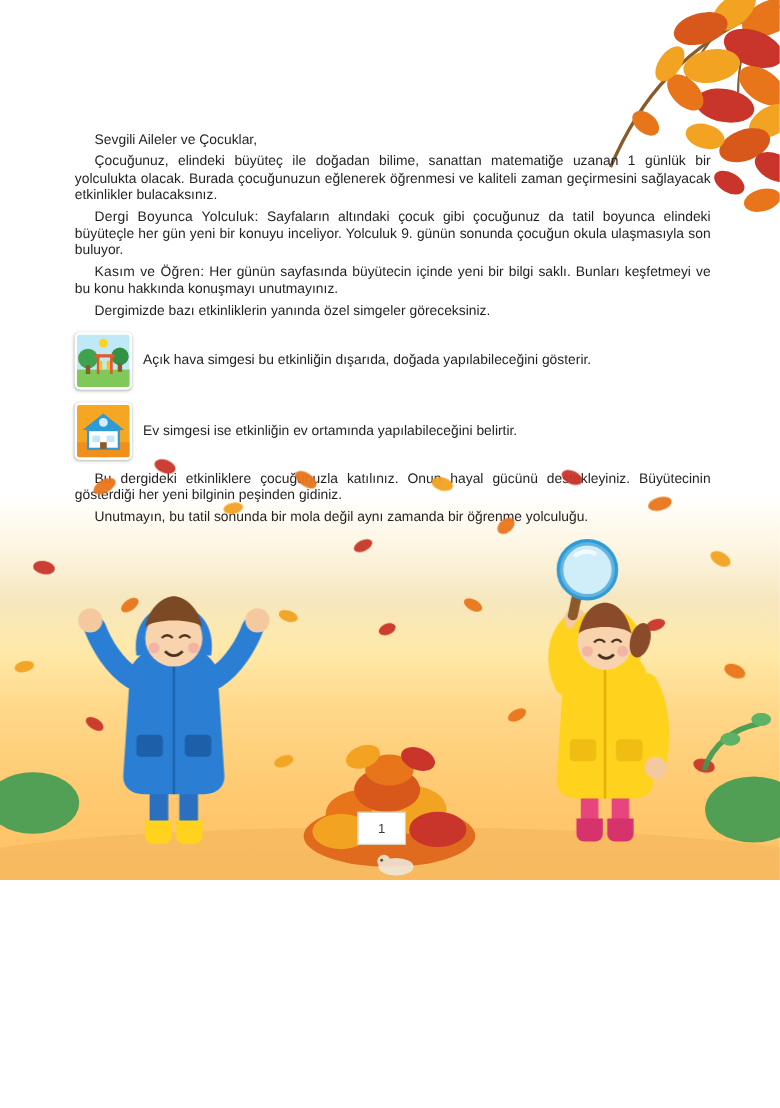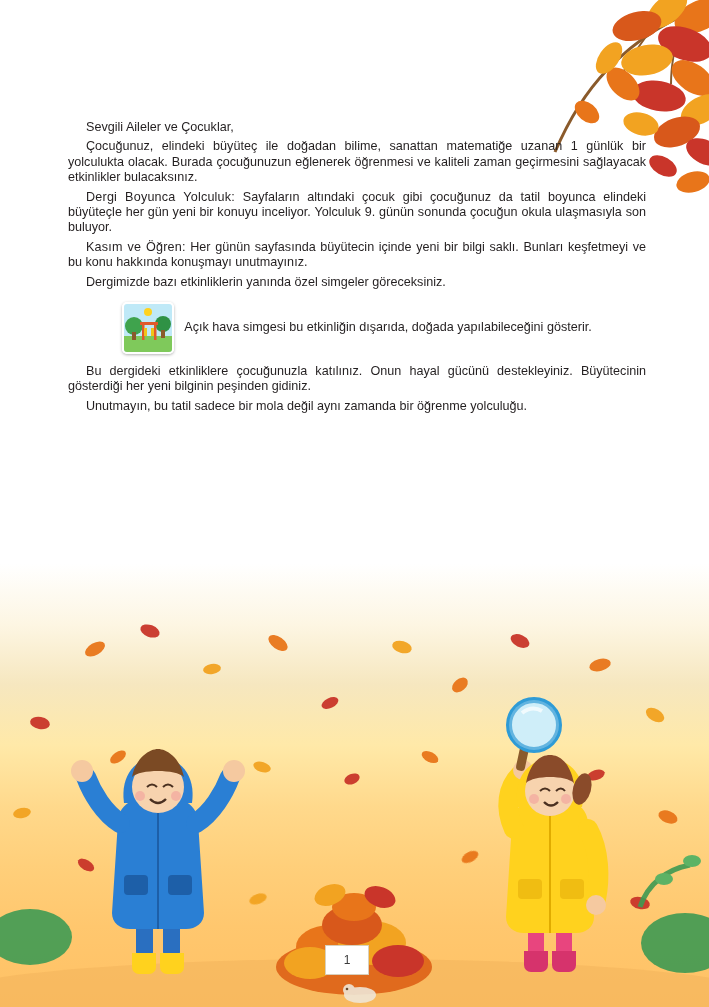--- a/index.html
+++ b/index.html
@@ -9,21 +9,21 @@
   body {
     width: 709px;
     height: 1007px;
     font-family: "Liberation Sans", sans-serif;
     background: #ffffff;
     overflow: hidden;
   }
   .page {
     position: relative;
     width: 709px;
-    height: 1007px;
+    height: 800px;
     overflow: hidden;
     background: linear-gradient(180deg,
         #ffffff 0%,
         #ffffff 56%,
         #fdf6e3 62%,
         #f6e7bf 68%,
         #ffe9a8 74%,
         #ffd98c 80%,
         #ffcf7a 86%,
         #ffc76e 92%,
@@ -60,21 +60,20 @@
   .content b {
     font-weight: normal;
     letter-spacing: .2px;
   }
 
   
   .icon-row {
     display: flex;
     align-items: center;
     margin: 12px 0 10px 0;
-    justify-content: center;
   }
   .icon-row .cap {
     font-size: 12.6px;
     color: #231f20;
     margin-left: 10px;
   }
   .sym {
     width: 48px;
     height: 48px;
     border-radius: 5px;
@@ -167,23 +166,39 @@
           <rect x="30" y="20" width="2.5" height="16" fill="#e05a2b"></rect>
           <rect x="16" y="18" width="18" height="3" fill="#e05a2b"></rect>
           <rect x="20" y="24" width="3" height="8" fill="#f0c419"></rect>
           <rect x="27" y="24" width="3" height="8" fill="#f0c419"></rect>
           <circle cx="24" cy="8" r="4" fill="#ffd21e"></circle>
         </svg>
       </span>
       <span class="cap">Açık hava simgesi bu etkinliğin dışarıda, doğada yapılabileceğini gösterir.</span>
     </div>
 
+    <div class="icon-row">
+      <span class="sym">
+        <svg viewBox="0 0 48 48" width="48" height="48">
+          <rect x="0" y="0" width="48" height="48" fill="#f5a623"></rect>
+          <rect x="0" y="34" width="48" height="14" fill="#ef8f1c"></rect>
+          <path d="M24 8 L43 23 L5 23 Z" fill="#2e9bd6"></path>
+          <rect x="10" y="23" width="28" height="17" fill="#ffffff"></rect>
+          <rect x="10" y="23" width="28" height="17" fill="none" stroke="#2e9bd6" stroke-width="2"></rect>
+          <rect x="14" y="28" width="7" height="6" fill="#bfe9f7"></rect>
+          <rect x="27" y="28" width="7" height="6" fill="#bfe9f7"></rect>
+          <rect x="21" y="34" width="6" height="6" fill="#8a5a2b"></rect>
+          <circle cx="24" cy="16" r="4" fill="#ffffff" opacity=".8"></circle>
+        </svg>
+      </span>
+      <span class="cap">Ev simgesi ise etkinliğin ev ortamında yapılabileceğini belirtir.</span>
+    </div>
 
     <p class="ind">Bu dergideki etkinliklere çocuğunuzla katılınız. Onun hayal gücünü destekleyiniz. Büyütecinin gösterdiği her yeni bilginin peşinden gidiniz.</p>
-    <p class="ind">Unutmayın, bu tatil sadece bir mola değil aynı zamanda bir öğrenme yolculuğu.</p>
+    <p class="ind">Unutmayın, bu tatil sonunda bir mola değil aynı zamanda bir öğrenme yolculuğu.</p>
   </div>
 
   <svg class="scene" viewBox="0 0 709 400">
 
     <ellipse cx="354" cy="392" rx="420" ry="40" fill="#f2b25a" opacity=".5"></ellipse>
 
     <g opacity=".95">
       <ellipse cx="95" cy="42" rx="11" ry="6" fill="#e8751a" transform="rotate(-30 95 42)"></ellipse>
       <ellipse cx="150" cy="24" rx="10" ry="6" fill="#c9352a" transform="rotate(20 150 24)"></ellipse>
       <ellipse cx="212" cy="62" rx="9" ry="5" fill="#f2a321" transform="rotate(-10 212 62)"></ellipse>

